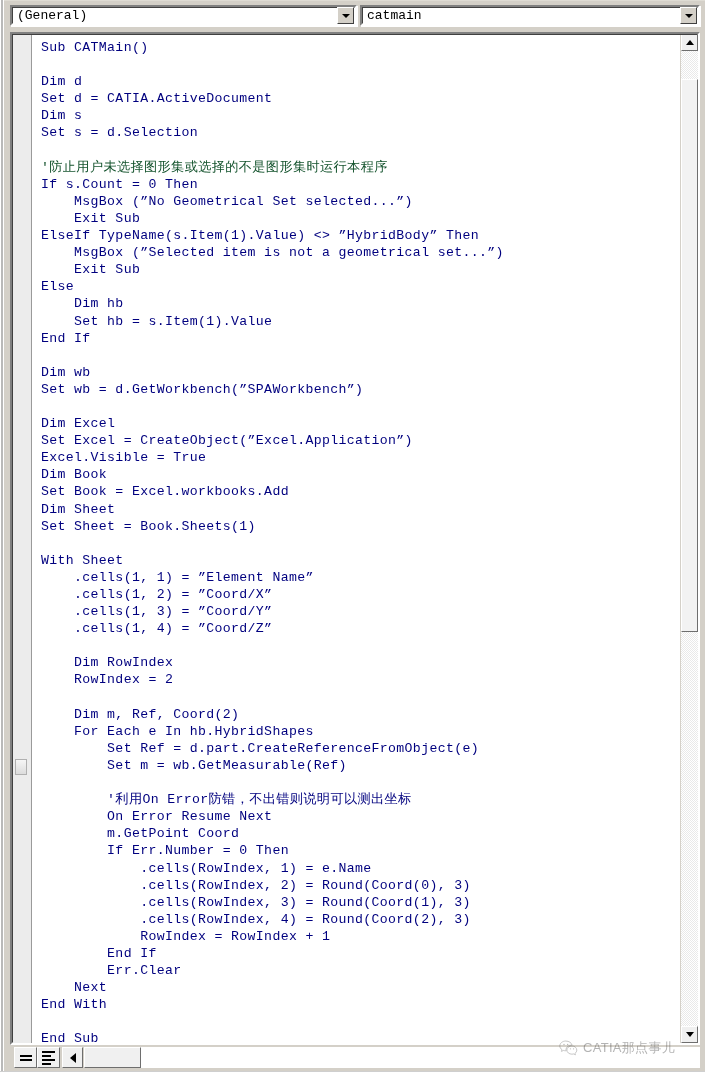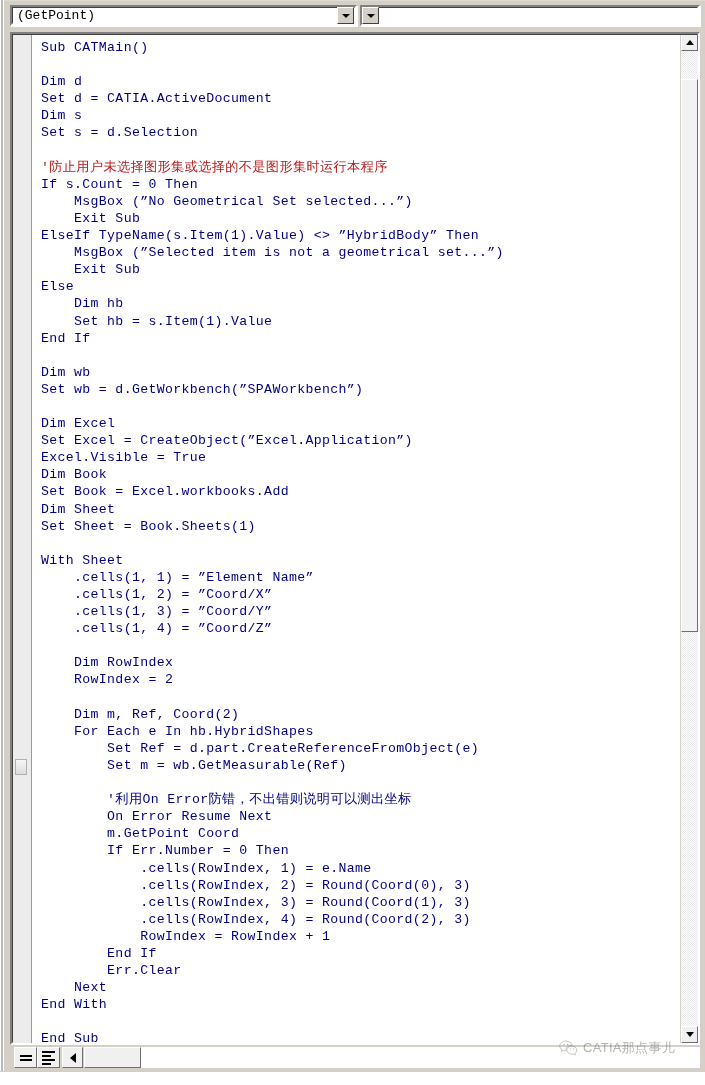--- a/index.html
+++ b/index.html
@@ -143,21 +143,21 @@
   }
   .code-text {
     margin: 0;
     font-family: "Liberation Mono", "DejaVu Sans Mono", monospace;
     font-size: 13.2px;
     line-height: 17.1px;
     color: #00007f;
     white-space: pre;
     letter-spacing: 0.35px;
   }
-  .code-text .cmt { color: #b91c1c; }
+  .code-text .cmt { color: #14532d; }
 
   
   .vscroll {
     position: absolute;
     right: 0; top: 0;
     width: 18px;
     height: 100%;
     background: #ffffff;
     border-left: 1px solid #d4d0c8;
     box-sizing: border-box;
@@ -314,26 +314,27 @@
 </style>
 </head>
 <body>
 
 <div class="vba-window">
 
   <div class="combo-bar">
 
     <div class="combo" id="combo-general">
       <div class="combo-inner-shadow"></div>
-      <div class="combo-text">(GetPoint)</div>
+      <div class="combo-text">(General)</div>
       <div class="combo-arrow-btn"></div>
     </div>
 
     <div class="combo" id="combo-proc">
       <div class="combo-inner-shadow"></div>
+      <div class="combo-text">catmain</div>
       <div class="combo-arrow-btn"></div>
     </div>
 
   </div>
 
   <div class="code-frame">
     <div class="code-frame-inner"></div>
 
     <div class="margin-bar">
       <div class="margin-mark" style="top:725px"></div>

